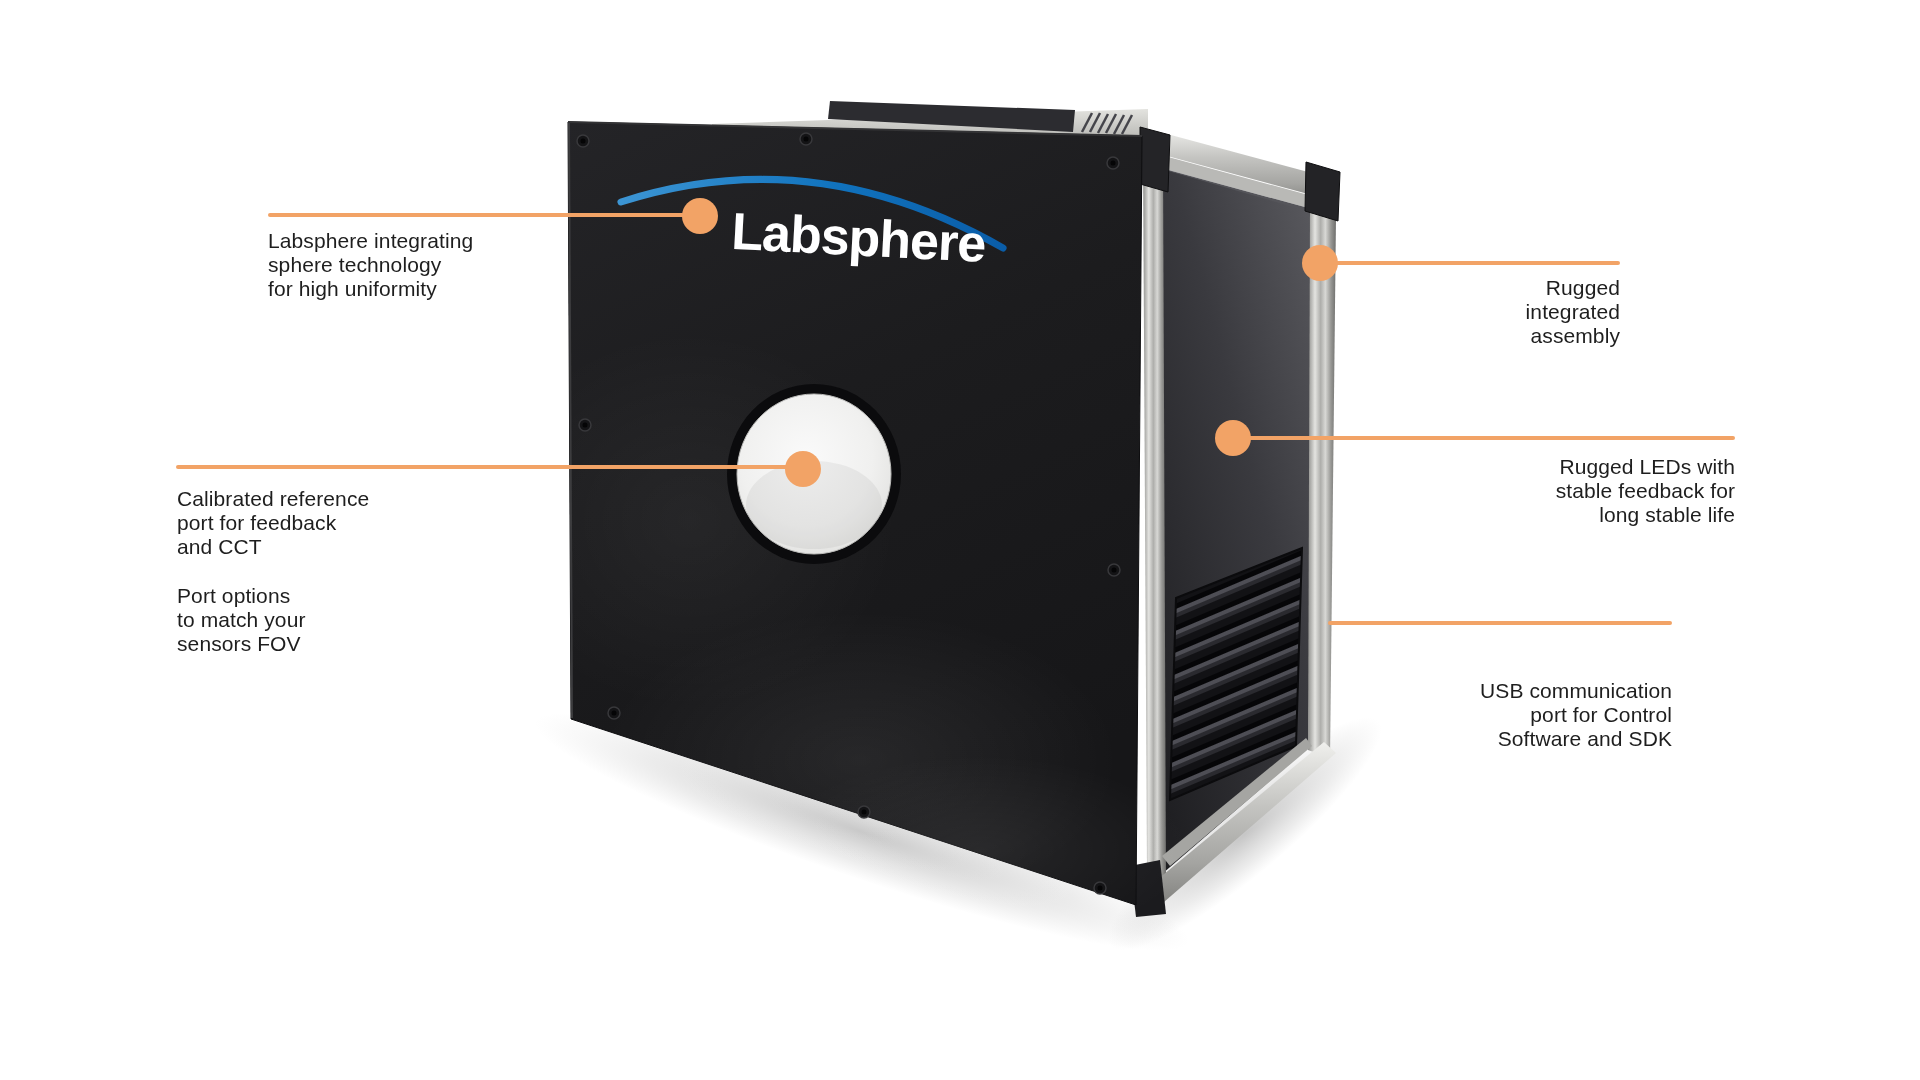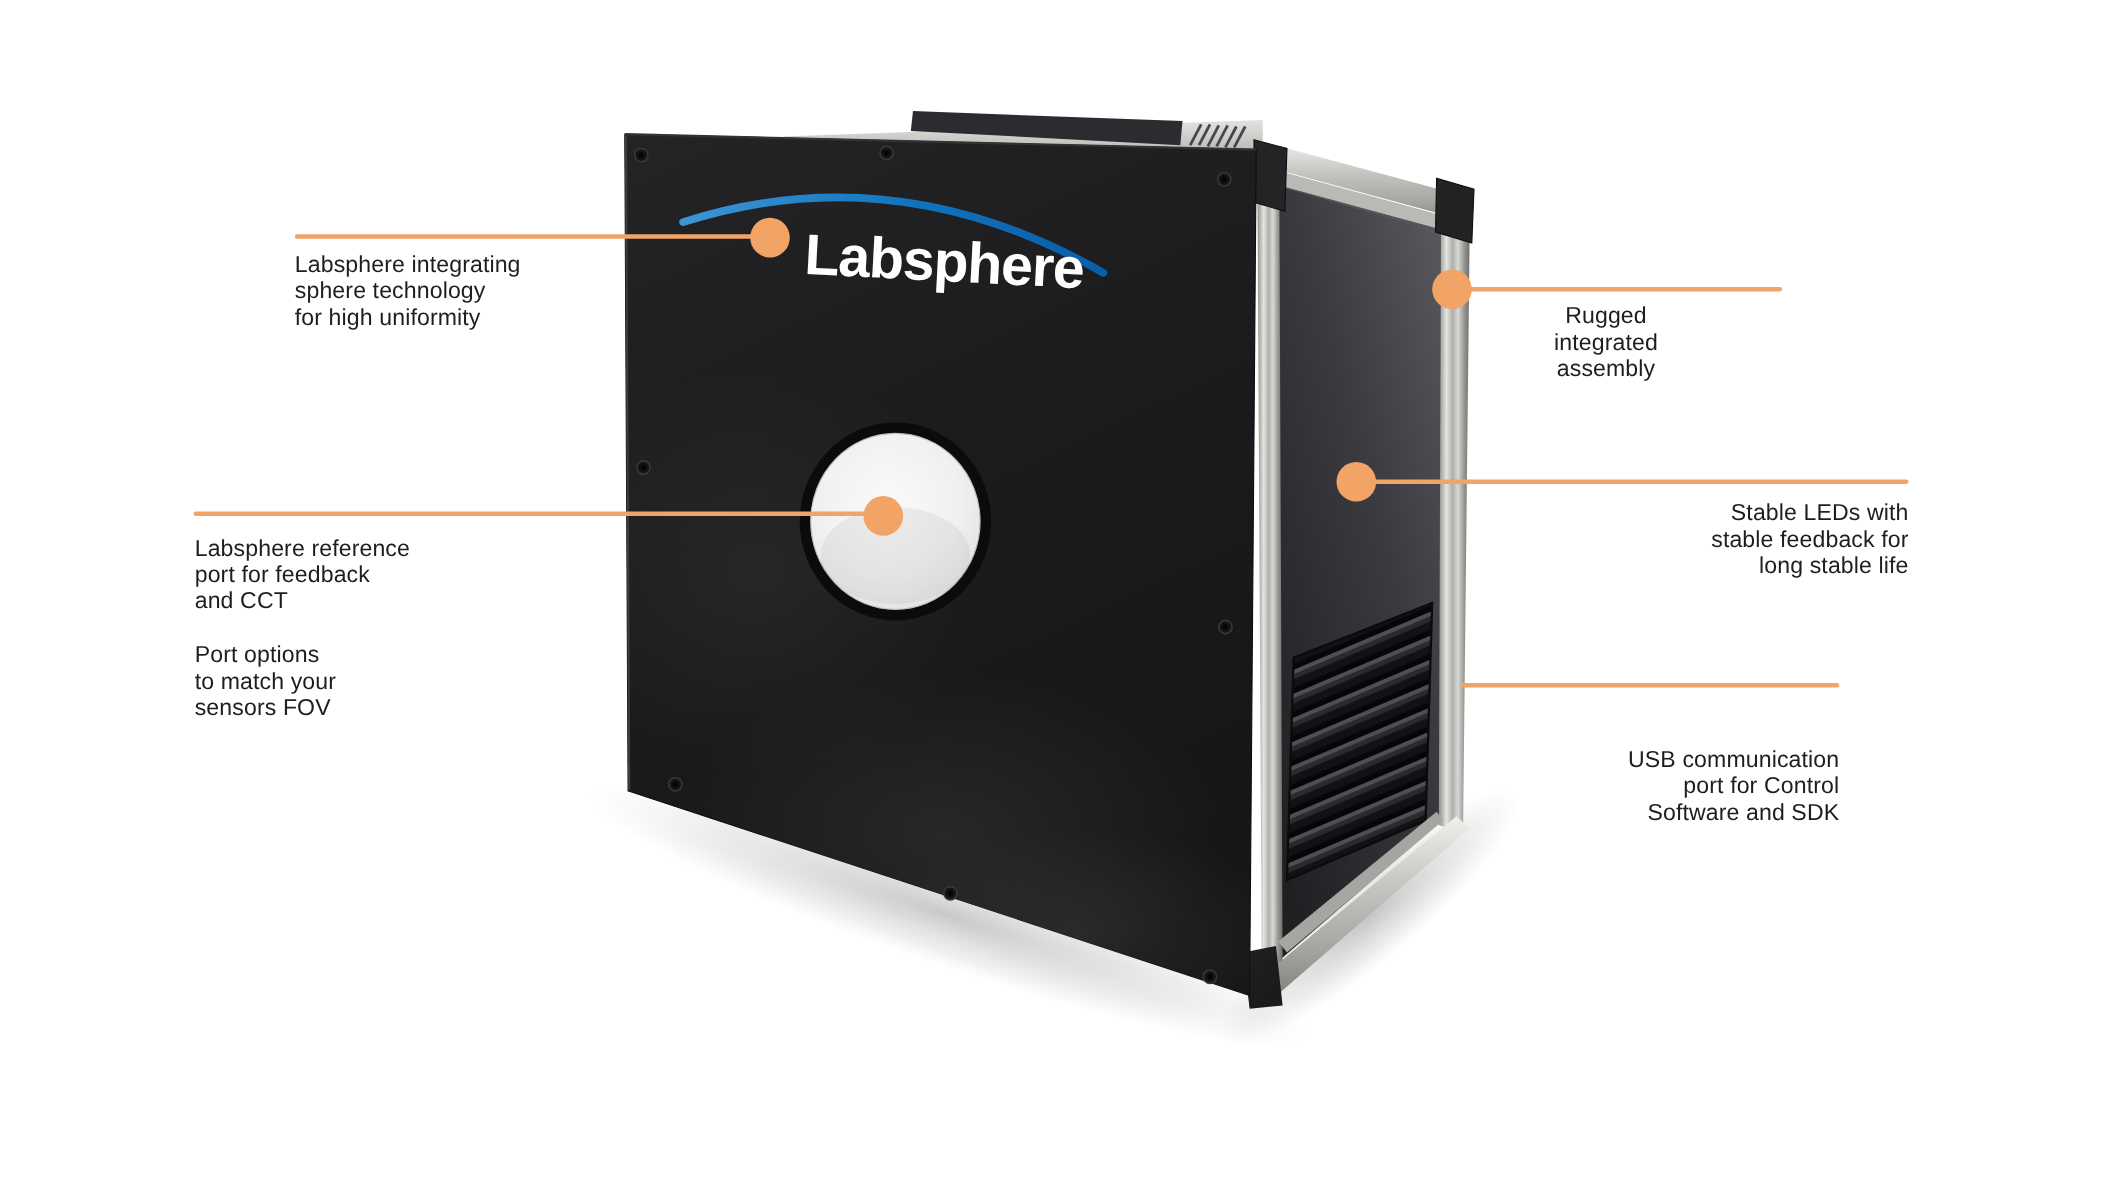--- a/index.html
+++ b/index.html
@@ -179,40 +179,40 @@
     <div class="c-dot" style="left:682px;top:198px;"></div>
     <div class="c-text" style="left:268px;top:229px;width:280px;">
       <div class="ln">Labsphere integrating</div>
       <div class="ln">sphere technology</div>
       <div class="ln">for high uniformity</div>
     </div>
 
     <div class="c-line" style="left:176px;top:465px;width:627px;"></div>
     <div class="c-dot" style="left:785px;top:451px;"></div>
     <div class="c-text" style="left:177px;top:487px;width:300px;">
-      <div class="ln">Labsphere reference</div>
+      <div class="ln">Calibrated reference</div>
       <div class="ln">port for feedback</div>
       <div class="ln">and CCT</div>
       <div class="ln para-gap">Port options</div>
       <div class="ln">to match your</div>
       <div class="ln">sensors FOV</div>
     </div>
 
     <div class="c-line" style="left:1320px;top:261px;width:300px;"></div>
     <div class="c-dot" style="left:1302px;top:245px;"></div>
-    <div class="c-text right" style="left:1300px;top:276px;width:320px;text-align:center;">
+    <div class="c-text right" style="left:1300px;top:276px;width:320px;">
       <div class="ln">Rugged</div>
       <div class="ln">integrated</div>
       <div class="ln">assembly</div>
     </div>
 
     <div class="c-line" style="left:1233px;top:436px;width:502px;"></div>
     <div class="c-dot" style="left:1215px;top:420px;"></div>
     <div class="c-text right" style="left:1415px;top:455px;width:320px;">
-      <div class="ln">Stable LEDs with</div>
+      <div class="ln">Rugged LEDs with</div>
       <div class="ln">stable feedback for</div>
       <div class="ln">long stable life</div>
     </div>
 
     <div class="c-line" style="left:1328px;top:621px;width:344px;"></div>
     <div class="c-text right" style="left:1352px;top:637px;width:320px;margin-top:42px;">
       <div class="ln">USB communication</div>
       <div class="ln">port for Control</div>
       <div class="ln">Software and SDK</div>
     </div>

